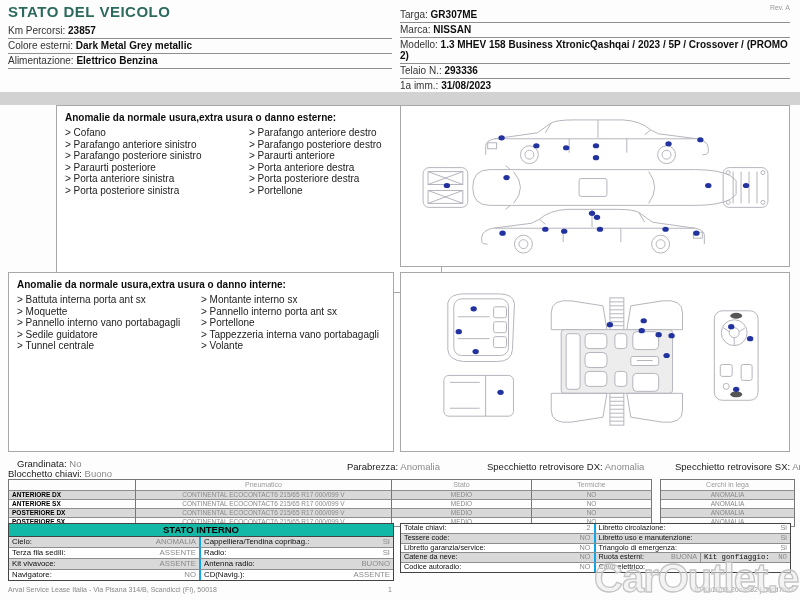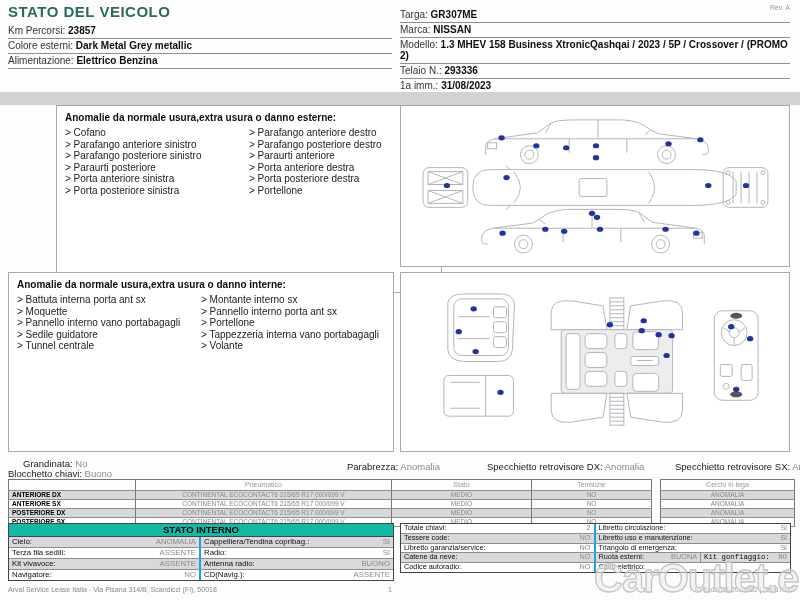--- a/index.html
+++ b/index.html
@@ -24,21 +24,21 @@
   .p-int-text{left:8px;top:272px;width:386px;height:180px;}
   .p-int-diag{left:400px;top:272px;width:390px;height:180px;}
   .panel-title{font-weight:bold;font-size:10px;padding:6px 8px 4px;color:#0d0d0d;}
   .anom-cols{display:flex;padding:0 8px;}
   .anom-col{width:50%;list-style:none;margin:0;padding:0;font-size:10px;
             line-height:11.5px;color:#222;}
   .panel svg{display:block;width:100%;height:100%;}
 
   .cond{position:absolute;font-size:9.5px;color:#1a1a1a;white-space:nowrap;}
   .cond .cv{color:#8a8a8a;}
-  #cond-grandinata{left:23px;top:458px;}
+  #cond-grandinata{left:17px;top:458px;}
   #cond-blocchetto{left:8px;top:468px;}
   #cond-parabrezza{left:347px;top:461px;}
   #cond-dx{left:487px;top:461px;}
   #cond-sx{left:675px;top:461px;}
 
   .tires{position:absolute;left:8px;top:479px;display:flex;}
   .t-main{display:grid;grid-template-columns:127px 256px 140px 120px;
           border-left:1px solid #777;border-top:1px solid #777;}
   .t-cerchi{margin-left:8px;width:134px;border-left:1px solid #777;border-top:1px solid #777;}
   .tc{border-right:1px solid #777;border-bottom:1px solid #8e8e8e;height:8px;

